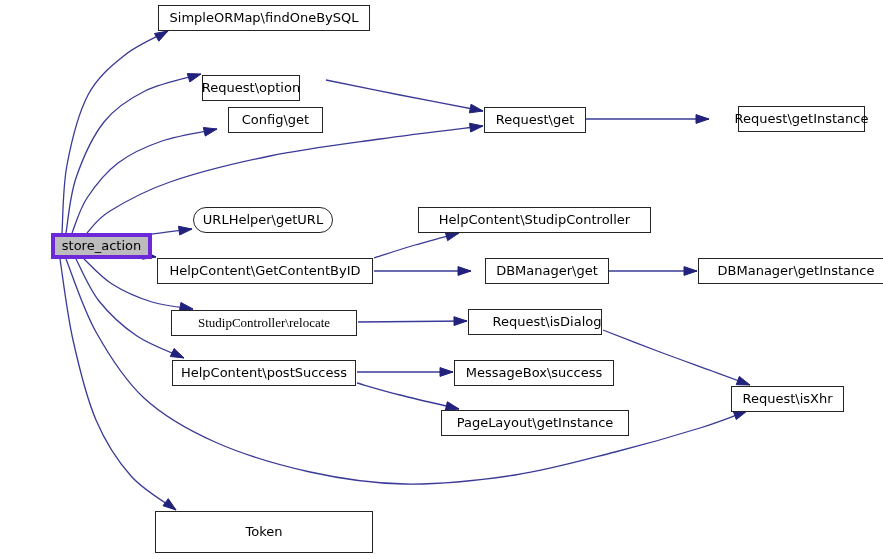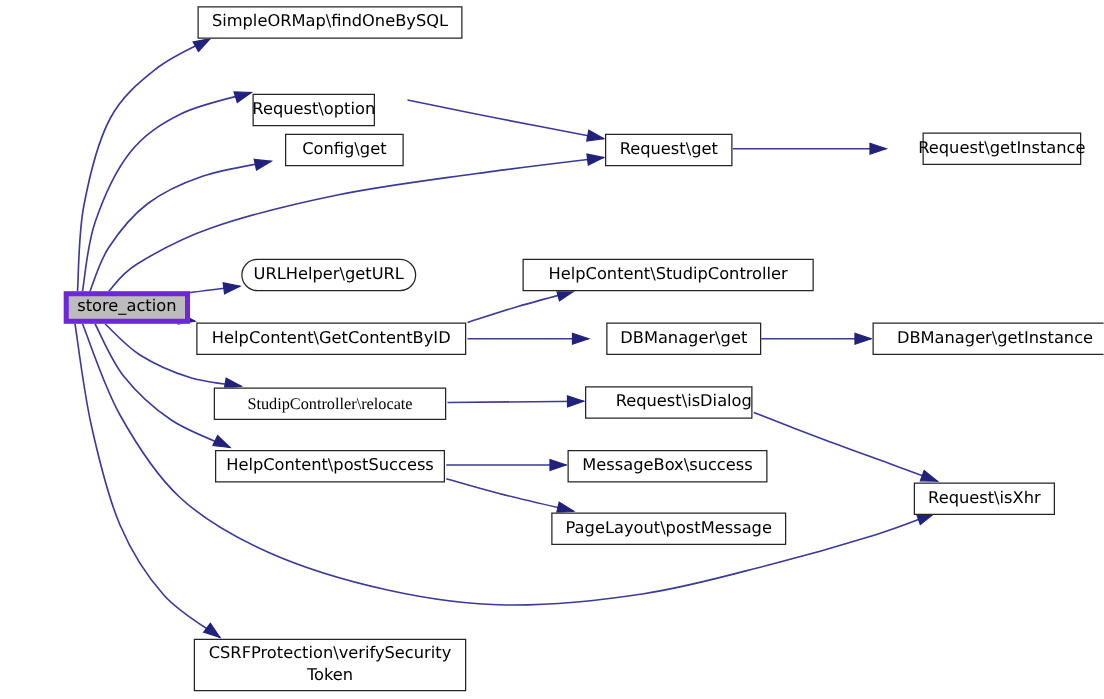--- a/index.html
+++ b/index.html
@@ -117,23 +117,22 @@
       <div class="node" style="left: 468px; top: 309px; width: 134px; height: 26px; padding-left: 24px;">
         <div>Request\isDialog</div>
       </div>
       <div class="node" style="left: 172px; top: 360px; width: 184px; height: 26px;">
         <div>HelpContent\postSuccess</div>
       </div>
       <div class="node" style="left: 454px; top: 360px; width: 160px; height: 26px;">
         <div>MessageBox\success</div>
       </div>
       <div class="node" style="left: 441px; top: 410px; width: 188px; height: 26px;">
-        <div>PageLayout\postMessage</div>
+        <div>PageLayout\getInstance</div>
       </div>
       <div class="node" style="left: 731px; top: 386px; width: 113px; height: 26px;">
         <div>Request\isXhr</div>
       </div>
       <div class="node" style="left: 155px; top: 511px; width: 218px; height: 42px;">
-        <div>CSRFProtection\verifySecurity</div>
         <div>Token</div>
       </div>
     </div>
 </div>
 
 </body></html>

